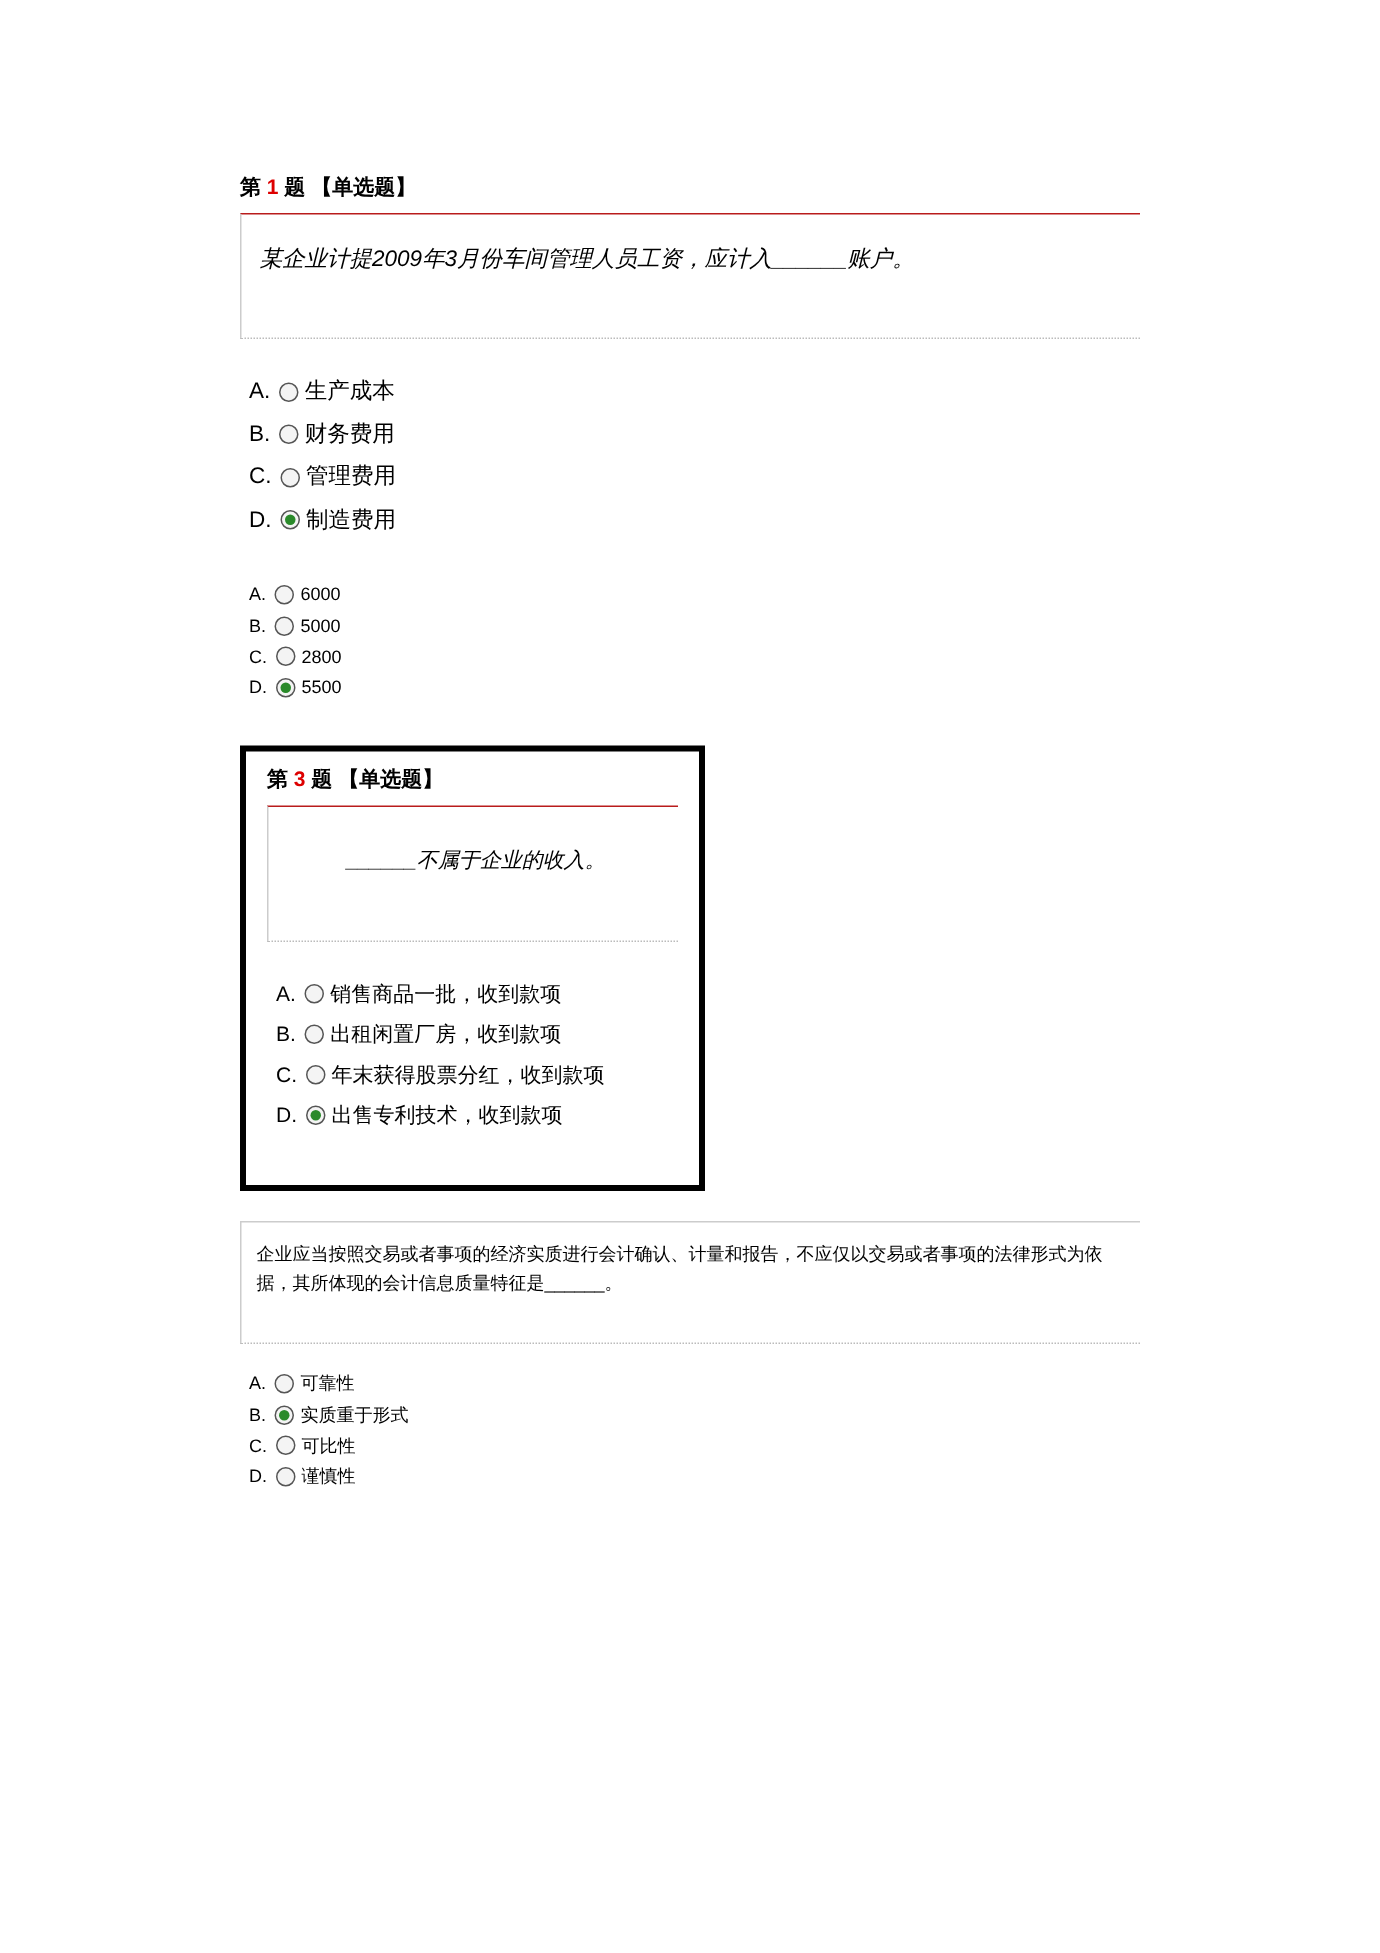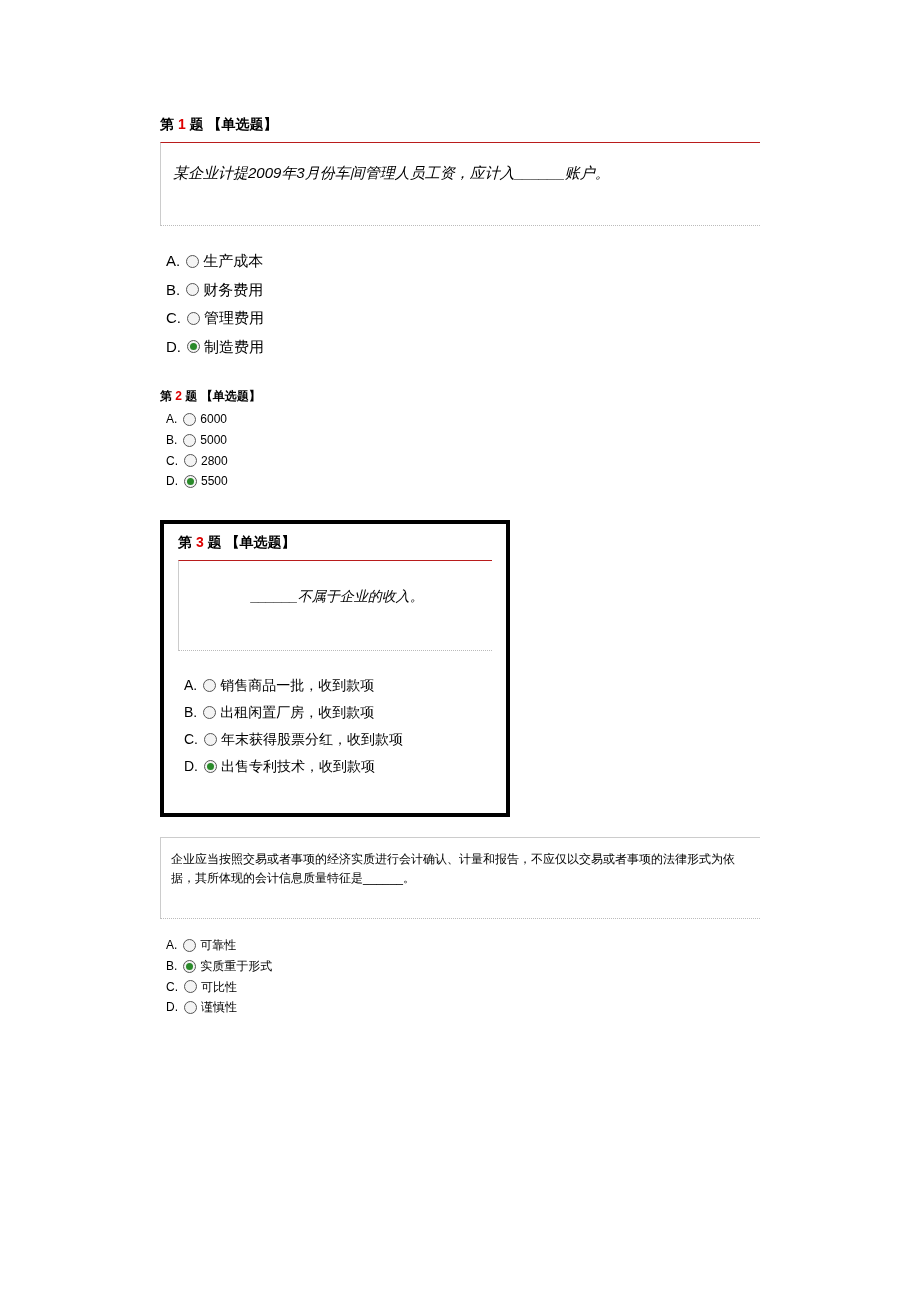--- a/index.html
+++ b/index.html
@@ -84,21 +84,21 @@
     content: "";
     position: absolute;
     top: 2px; left: 2px;
     width: 7px; height: 7px;
     border-radius: 50%;
     background: #2a8a2a;
   }
   .boxed {
     border: 4px solid #000;
     padding: 10px 14px 30px 14px;
-    width: 350px;
+    width: 310px;
     margin-bottom: 20px;
   }
   .boxed .q-header {
     margin-top: 0;
   }
   .boxed .prompt-box {
     padding: 24px 10px 42px 14px;
     font-size: 14px;
     text-align: center;
   }
@@ -132,23 +132,20 @@
         </div>
       <div class="opt">
           <span class="letter">D.</span>
           <span class="radio selected"></span>
           <span>制造费用</span>
         </div>
     </div>
   </div>
 
   <div class="question-block">
-    <div class="q-header-small">
-      <span>第 </span><span class="num">2</span><span> 题 【单选题】</span>
-    </div>
     <div class="options">
       <div class="opt-small">
           <span class="letter">A.</span>
           <span class="radio"></span>
           <span>6000</span>
         </div>
       <div class="opt-small">
           <span class="letter">B.</span>
           <span class="radio"></span>
           <span>5000</span>

